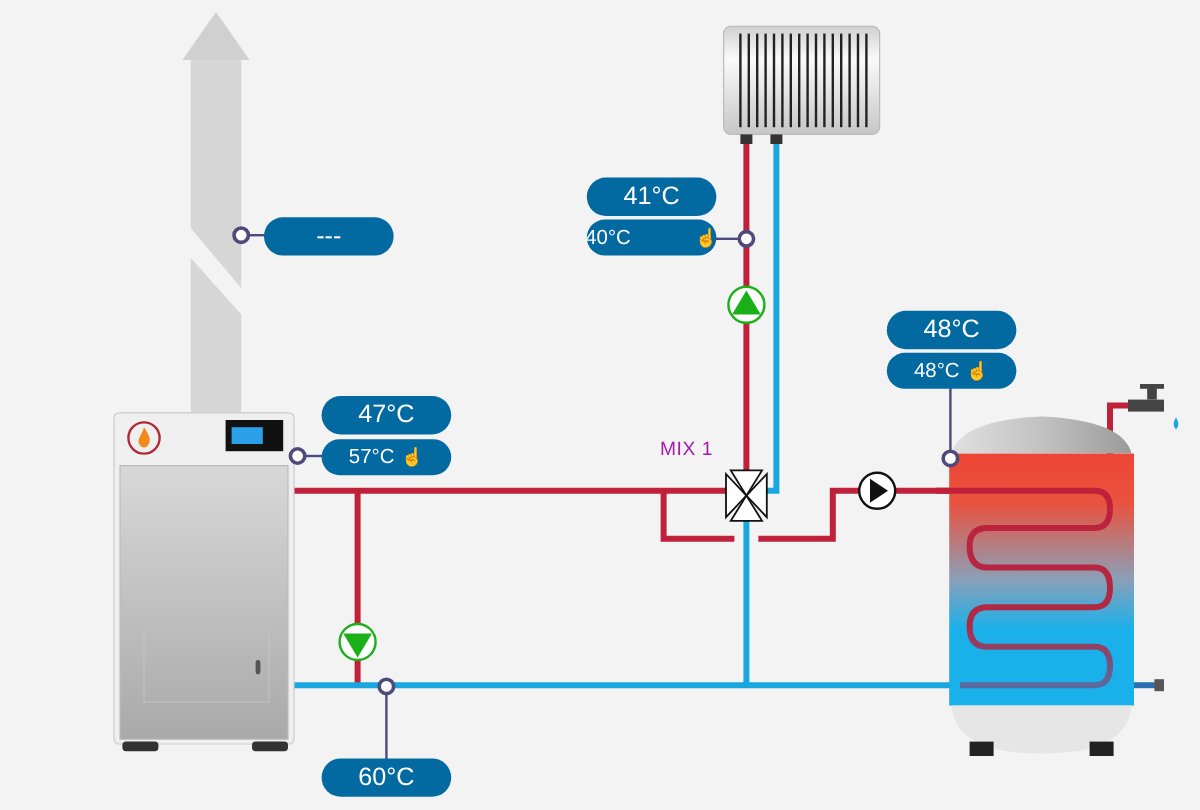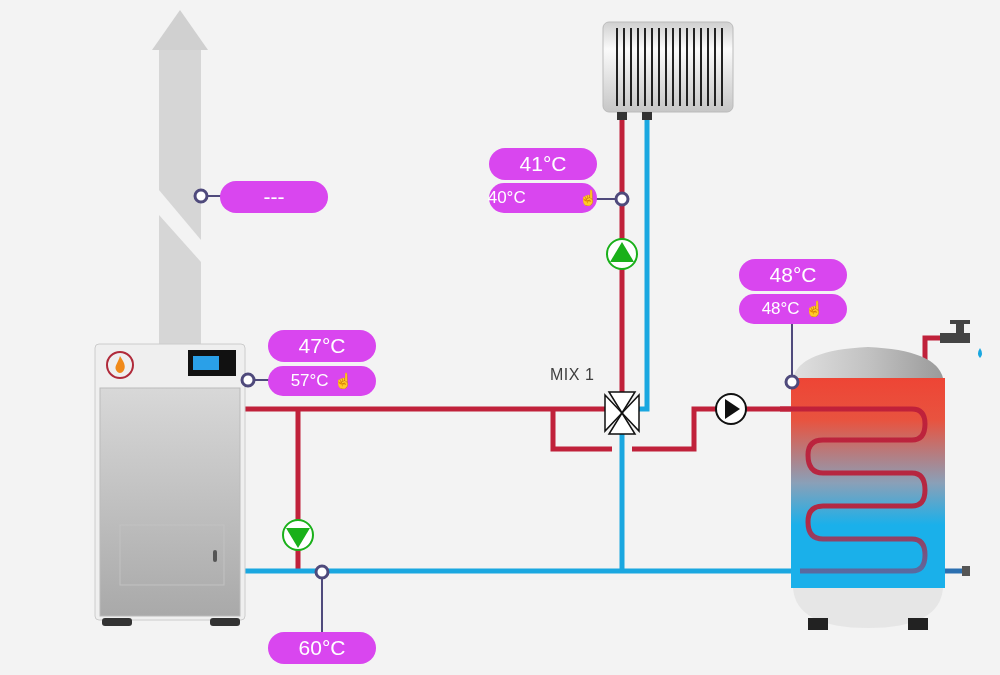--- a/index.html
+++ b/index.html
@@ -1,23 +1,23 @@
 <!DOCTYPE html>
 <html><head>
 <meta charset="utf-8">
 <style>
   html, body { margin:0; padding:0; }
   body { width:1000px; height:675px; background:#f3f3f3; position:relative; overflow:hidden;
          font-family:"Liberation Sans", sans-serif; }
   svg.scene { position:absolute; left:0; top:0; }
-  .pill { position:absolute; background:#d946ef; color:#fff; border-radius:16px;
+  .pill { position:absolute; background:#0369a1; color:#fff; border-radius:16px;
           display:flex; align-items:center; justify-content:center; font-size:21px; height:32px; cursor:default; }
   .pill.sm { font-size:17px; height:30px; }
   .pill .hand { margin-left:6px; font-size:15px; }
-  .label { position:absolute; font-size:16px; color:#404040; letter-spacing:0.5px; }
+  .label { position:absolute; font-size:16px; color:#a21caf; letter-spacing:0.5px; }
 </style>
 </head>
 <body>
 
 <svg class="scene" width="1000" height="675" viewBox="0 0 1000 675">
   <defs>
     <linearGradient id="metal" x1="0" x2="1">
       <stop offset="0" stop-color="#bdbdbd"></stop>
         <stop offset="0.15" stop-color="#e8e8e8"></stop>
       <stop offset="0.5" stop-color="#cfcfcf"></stop>

